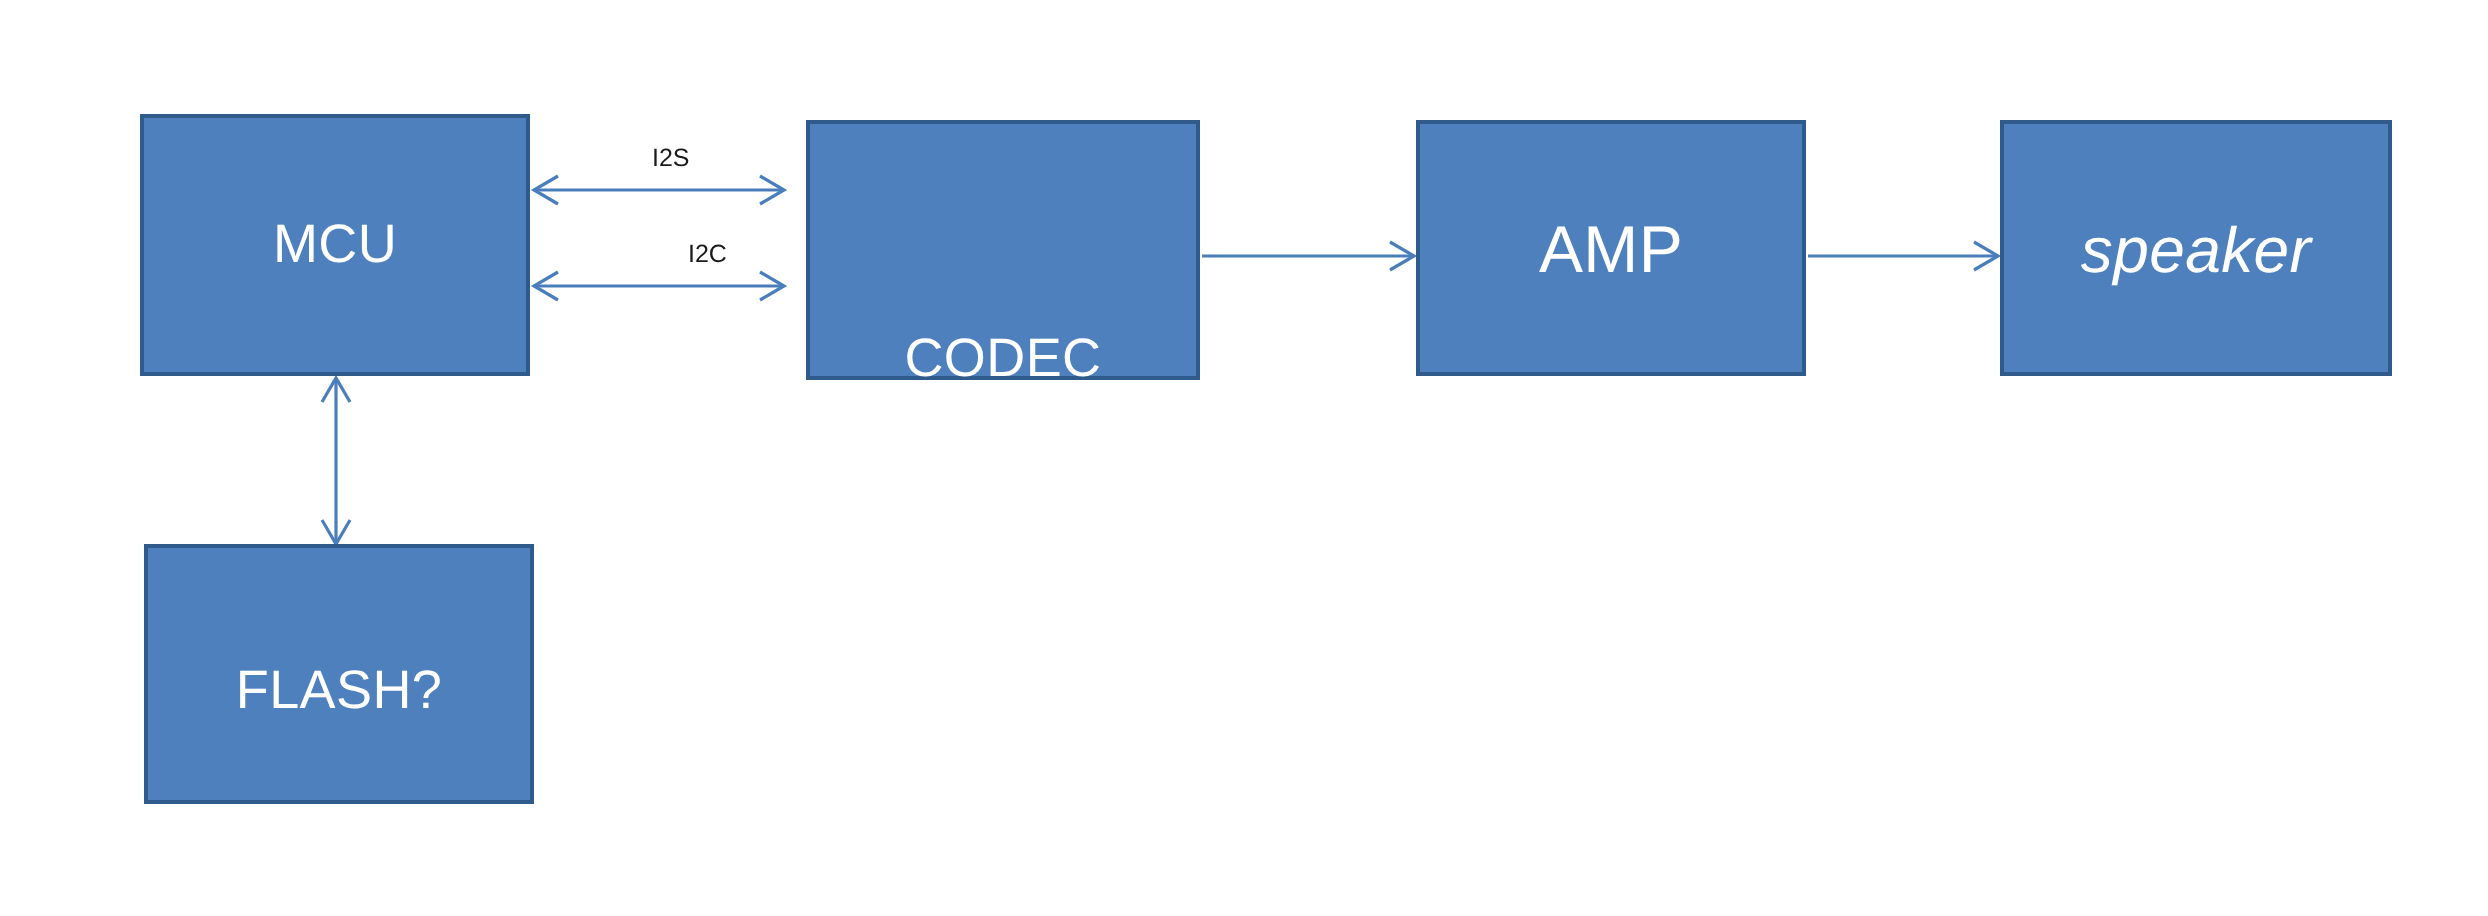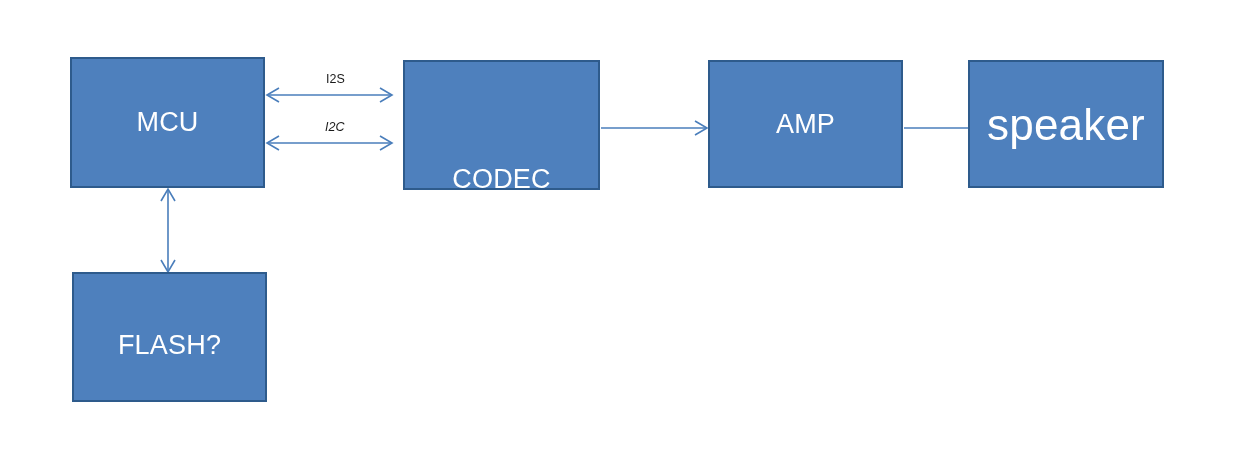--- a/index.html
+++ b/index.html
@@ -28,22 +28,22 @@
     letter-spacing: 0.2px;
     line-height: 1;
     user-select: none;
   }
   .node-label {
     display: block;
     text-align: center;
   }
   #node-mcu      { left: 70px;   top: 57px;  width: 195px; height: 131px; font-size: 27px; }
   #node-codec    { left: 403px;  top: 60px;  width: 197px; height: 130px; font-size: 27px; align-items: flex-end; }
-  #node-amp      { left: 708px;  top: 60px;  width: 195px; height: 128px; font-size: 27px; }
-  #node-speaker  { left: 968px; top: 60px;  width: 196px; height: 128px; font-size: 44px; }
+  #node-amp      { left: 708px;  top: 60px;  width: 195px; height: 128px; font-size: 33px; }
+  #node-speaker  { left: 1000px; top: 60px;  width: 196px; height: 128px; font-size: 32px; font-style: italic; }
   #node-flash    { left: 72px;   top: 272px; width: 195px; height: 130px; font-size: 27px; }
 
   
   #node-codec .node-label   { transform: translateY(5px); }
   #node-flash .node-label   { transform: translateY(8px); }
   #node-speaker .node-label { transform: translateY(1px); }
 
   .edge-layer {
     position: absolute;
     left: 0;
@@ -54,21 +54,21 @@
   }
   .edge-label {
     position: absolute;
     font-family: "Liberation Sans", sans-serif;
     font-size: 12.5px;
     color: #1a1a1a;
     white-space: nowrap;
     user-select: none;
   }
   #label-i2s { left: 326px; top: 72px; }
-  #label-i2c { left: 325px; top: 120px; font-style: italic; }
+  #label-i2c { left: 344px; top: 120px; }
 </style>
 </head>
 <body>
 
 <div id="canvas">
 
   <svg class="edge-layer" viewBox="0 0 1244 458" width="1244" height="458">
 
     <g>
       <line x1="268" y1="95" x2="391" y2="95" stroke="#4A7EBB" stroke-width="1.6"></line>

